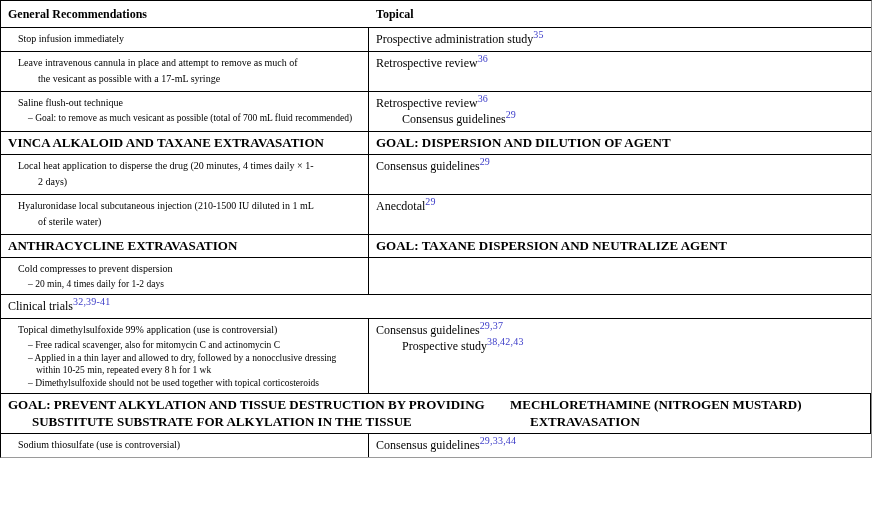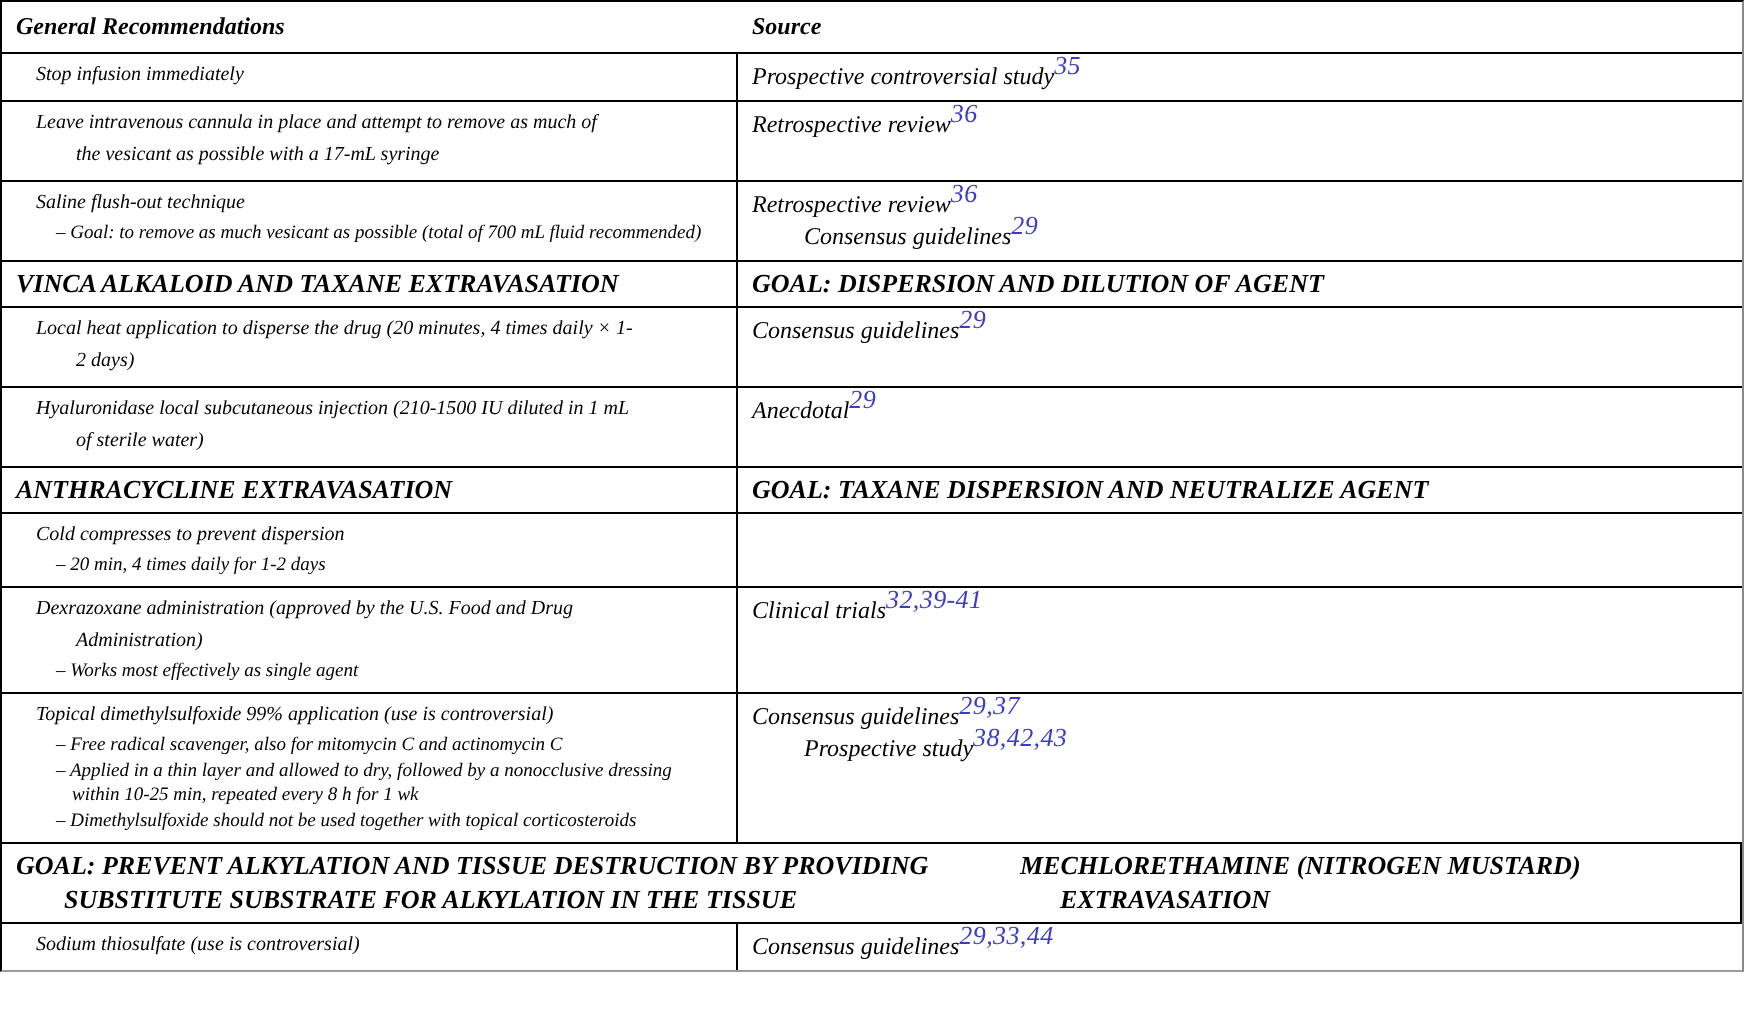--- a/index.html
+++ b/index.html
@@ -14,21 +14,20 @@
     border: 1px solid #000;
     border-right-color: #8a8a8a;
     border-bottom-color: #9a9a9a;
     background: #fff;
   }
   .row { display: flex; border-top: 1px solid #000; }
   .row.header { border-top: none; }
   .cell {
     box-sizing: border-box;
     padding: 3px 8px 4px 7px;
-    font-style: italic;
   }
   .cell.left {
     width: 368px;
     flex: 0 0 368px;
     border-right: 1px solid #000;
   }
   .header .cell.left { border-right: none; }
   .cell.right { flex: 1 1 auto; min-width: 0; }
   .hdr { font-weight: bold; font-size: 12px; line-height: 17px; }
   .main {
@@ -44,21 +43,21 @@
     line-height: 12px;
     white-space: pre-line;
     padding-left: 28px;
     text-indent: -8px;
     margin-top: 1px;
   }
   .src-line { font-size: 12px; line-height: 16px; }
   .src-line.indent { padding-left: 26px; }
   sup.ref {
     color: var(--link, #3b3bc8);
-    font-size: 13px;
+    font-size: 10px;
     line-height: 0;
     vertical-align: super;
     letter-spacing: 0.2px;
     margin-top: 16px;
   }
   .row.section .cell { padding-top: 2px; padding-bottom: 3px; }
   .sec {
     display: block;
     font-weight: bold;
     font-size: 13px;
@@ -71,30 +70,30 @@
 </style>
 </head>
 <body>
 
 <div class="table">
   <div class="row header">
     <div class="cell left">
       <span class="hdr">General Recommendations</span>
     </div>
     <div class="cell right">
-      <span class="hdr">Source</span>
+      <span class="hdr">Topical</span>
     </div>
   </div>
   <div id="table-body">
       <div class="row">
         <div class="cell left">
           <div class="main">Stop infusion immediately</div>
         </div>
         <div class="cell right">
-          <div class="src-line"><span>Prospective controversial study</span><sup class="ref">35</sup></div>
+          <div class="src-line"><span>Prospective administration study</span><sup class="ref">35</sup></div>
         </div>
       </div>
       <div class="row">
         <div class="cell left">
           <div class="main">Leave intravenous cannula in place and attempt to remove as much of
 the vesicant as possible with a 17-mL syringe</div>
         </div>
         <div class="cell right">
           <div class="src-line"><span>Retrospective review</span><sup class="ref">36</sup></div>
         </div>
@@ -143,25 +142,20 @@
           <span class="sec">GOAL: TAXANE DISPERSION AND NEUTRALIZE AGENT</span>
         </div>
       </div>
       <div class="row">
         <div class="cell left">
           <div class="main">Cold compresses to prevent dispersion</div>
           <div class="sub">– 20 min, 4 times daily for 1-2 days</div>
         </div>
       </div>
       <div class="row">
-        <div class="cell left">
-          <div class="main">Dexrazoxane administration (approved by the U.S. Food and Drug
-Administration)</div>
-          <div class="sub">– Works most effectively as single agent</div>
-        </div>
         <div class="cell right">
           <div class="src-line"><span>Clinical trials</span><sup class="ref">32,39-41</sup></div>
         </div>
       </div>
       <div class="row">
         <div class="cell left">
           <div class="main">Topical dimethylsulfoxide 99% application (use is controversial)</div>
           <div class="sub">– Free radical scavenger, also for mitomycin C and actinomycin C</div>
           <div class="sub">– Applied in a thin layer and allowed to dry, followed by a nonocclusive dressing
 within 10-25 min, repeated every 8 h for 1 wk</div>

